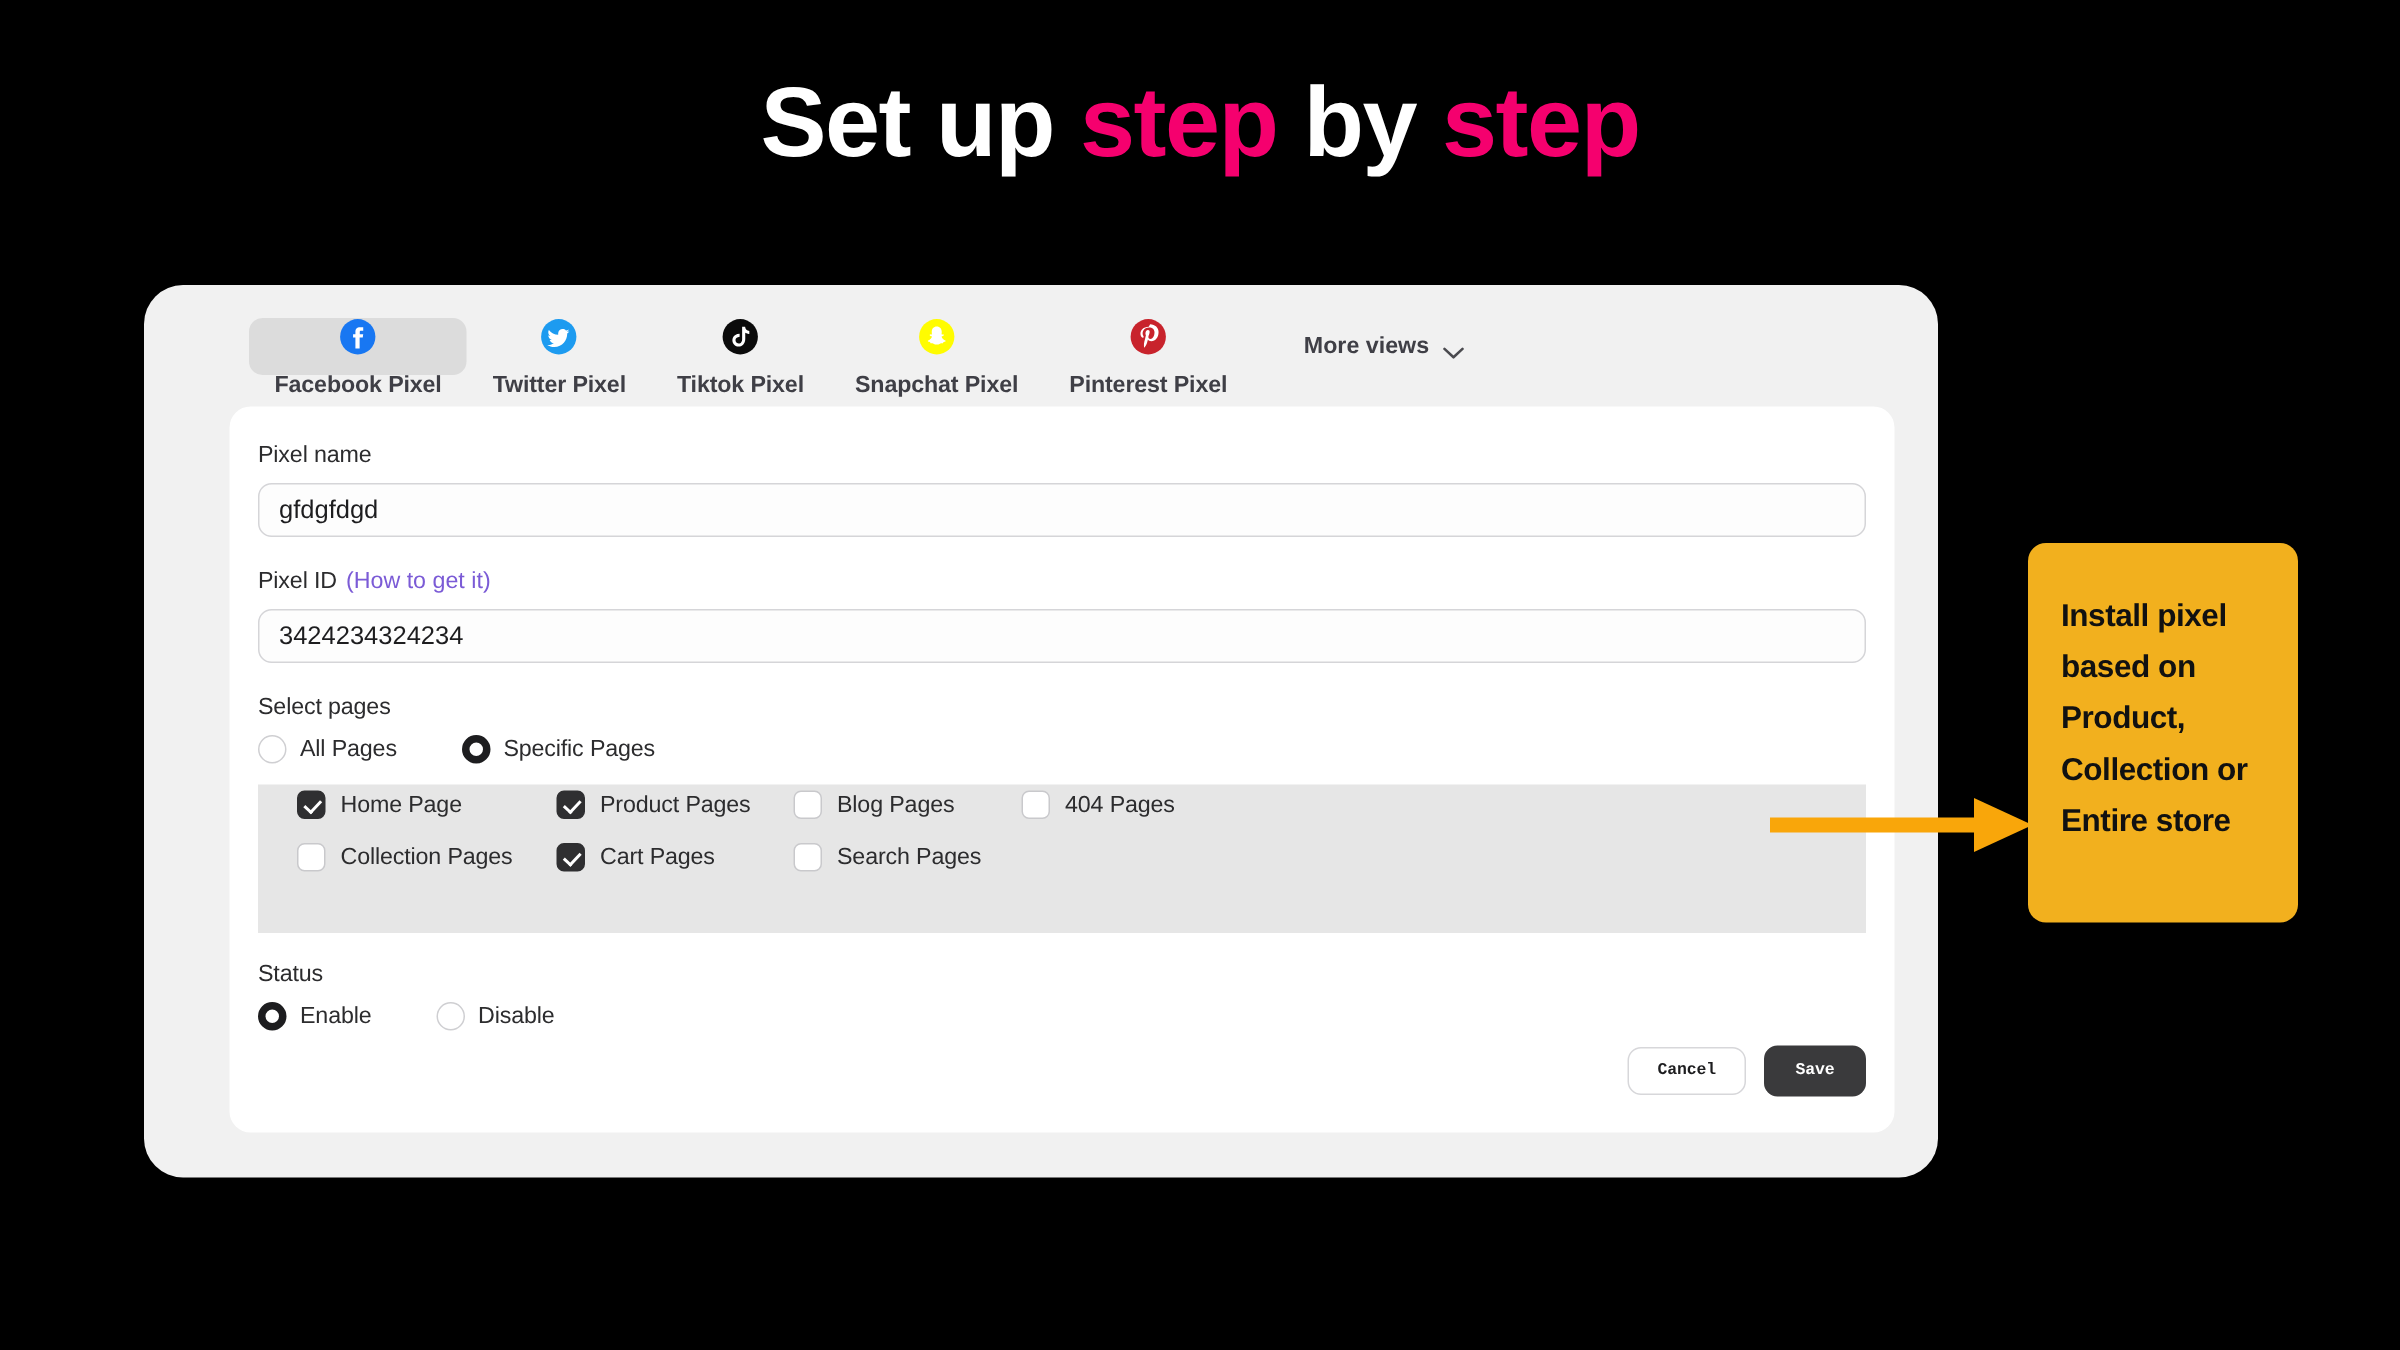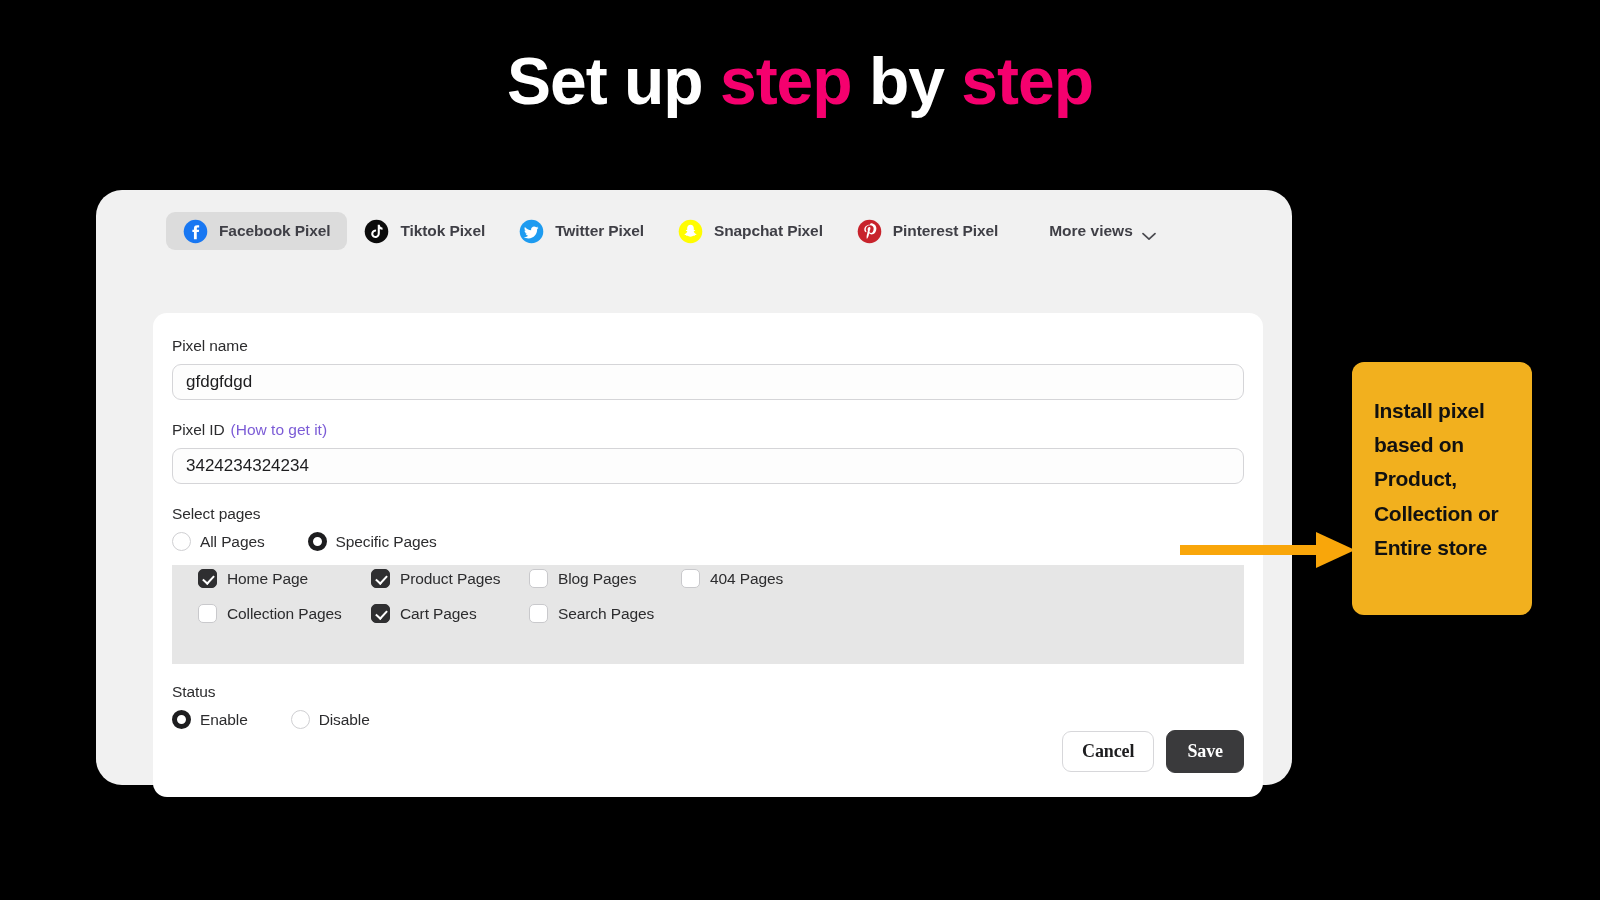--- a/index.html
+++ b/index.html
@@ -58,20 +58,21 @@
   }
   .tab {
     display: flex;
     align-items: center;
     gap: 11px;
     height: 38px;
     padding: 0 17px;
     border-radius: 9px;
     cursor: pointer;
     white-space: nowrap;
+    flex-direction: column;
   }
   .tab.active { background: #DCDCDC; }
   .tab-label {
     font-size: 15.5px;
     font-weight: bold;
     color: #3f3f46;
     letter-spacing: -0.1px;
   }
   .tab .ico { width: 25px; height: 25px; flex: 0 0 25px; display: block; }
   .more-views {
@@ -96,21 +97,20 @@
   .panel {
     position: absolute;
     left: 57px;
     top: 81px;
     width: 1110px;
     height: 484px;
     background: #ffffff;
     border-radius: 14px;
     box-sizing: border-box;
     padding: 24px 19px 0 19px;
-    margin-top: 42px;
   }
 
   .field-label {
     font-size: 15.5px;
     color: #2c2c2e;
     margin-bottom: 9px;
     letter-spacing: -0.1px;
   }
   .field-label-row {
     display: flex;
@@ -224,22 +224,22 @@
   
   .btn-row {
     position: absolute;
     right: 19px;
     bottom: 24px;
     display: flex;
     align-items: center;
     gap: 12px;
   }
   .btn {
-    font-family: Liberation Serif, serif;
-    font-size: 18px;
+    font-family: Liberation Mono, monospace;
+    font-size: 11px;
     font-weight: bold;
     border-radius: 9px;
     cursor: pointer;
     letter-spacing: -0.1px;
     box-sizing: border-box;
   }
   .btn-cancel {
     background: #ffffff;
     border: 1px solid #d7d7da;
     color: #1d1d1f;
@@ -298,35 +298,35 @@
             <circle cx="12" cy="12" r="11.3" fill="#1877F2"></circle>
             <path d="M15.2 12.5h-2v7h-2.7v-7H9V10.4h1.5V9c0-1.9.8-3.1 3.1-3.1h1.9v2.2h-1.2c-.9 0-1 .3-1 .9v1.4h2.2l-.3 2.1z" fill="#fff"></path>
           </svg>
       </span>
       <span class="tab-label">Facebook Pixel</span>
     </div>
 
     <div class="tab">
       <span class="ico">
         <svg viewBox="0 0 24 24" width="25" height="25">
-            <circle cx="12" cy="12" r="11.3" fill="#0b0b0b"></circle>
-            <path d="M15.1 5.6c.2 1.6 1.1 2.6 2.7 2.7v1.9c-.9.1-1.7-.2-2.6-.7v3.9c0 5-5.4 6.5-7.6 3-1.4-2.3-.5-6.2 4-6.4v2c-.3.1-.7.1-1.1.3-1.1.4-1.7 1.1-1.5 2.3.3 2.3 4.5 3 4.2-1.6V5.6h1.9z" fill="#fff"></path>
-          </svg>
-      </span>
-      <span class="tab-label">Tiktok Pixel</span>
+            <circle cx="12" cy="12" r="11.3" fill="#1D9BF0"></circle>
+            <path d="M18.8 8.4c-.5.2-1 .4-1.6.5.6-.3 1-.9 1.2-1.6-.5.3-1.1.6-1.8.7-.5-.6-1.3-.9-2.1-.9-1.6 0-2.9 1.3-2.9 2.9 0 .2 0 .5.1.7-2.4-.1-4.6-1.3-6-3.1-.3.4-.4.9-.4 1.5 0 1 .5 1.9 1.3 2.4-.5 0-.9-.1-1.3-.4 0 1.4 1 2.6 2.3 2.9-.2.1-.5.1-.8.1-.2 0-.4 0-.6-.1.4 1.2 1.4 2 2.7 2-1 .8-2.2 1.3-3.6 1.3h-.7c1.3.8 2.8 1.3 4.5 1.3 5.4 0 8.3-4.5 8.3-8.3v-.4c.6-.4 1.1-.9 1.4-1.5z" fill="#fff"></path>
+          </svg>
+      </span>
+      <span class="tab-label">Twitter Pixel</span>
     </div>
 
     <div class="tab">
       <span class="ico">
         <svg viewBox="0 0 24 24" width="25" height="25">
-            <circle cx="12" cy="12" r="11.3" fill="#1D9BF0"></circle>
-            <path d="M18.8 8.4c-.5.2-1 .4-1.6.5.6-.3 1-.9 1.2-1.6-.5.3-1.1.6-1.8.7-.5-.6-1.3-.9-2.1-.9-1.6 0-2.9 1.3-2.9 2.9 0 .2 0 .5.1.7-2.4-.1-4.6-1.3-6-3.1-.3.4-.4.9-.4 1.5 0 1 .5 1.9 1.3 2.4-.5 0-.9-.1-1.3-.4 0 1.4 1 2.6 2.3 2.9-.2.1-.5.1-.8.1-.2 0-.4 0-.6-.1.4 1.2 1.4 2 2.7 2-1 .8-2.2 1.3-3.6 1.3h-.7c1.3.8 2.8 1.3 4.5 1.3 5.4 0 8.3-4.5 8.3-8.3v-.4c.6-.4 1.1-.9 1.4-1.5z" fill="#fff"></path>
-          </svg>
-      </span>
-      <span class="tab-label">Twitter Pixel</span>
+            <circle cx="12" cy="12" r="11.3" fill="#0b0b0b"></circle>
+            <path d="M15.1 5.6c.2 1.6 1.1 2.6 2.7 2.7v1.9c-.9.1-1.7-.2-2.6-.7v3.9c0 5-5.4 6.5-7.6 3-1.4-2.3-.5-6.2 4-6.4v2c-.3.1-.7.1-1.1.3-1.1.4-1.7 1.1-1.5 2.3.3 2.3 4.5 3 4.2-1.6V5.6h1.9z" fill="#fff"></path>
+          </svg>
+      </span>
+      <span class="tab-label">Tiktok Pixel</span>
     </div>
 
     <div class="tab">
       <span class="ico">
         <svg viewBox="0 0 24 24" width="25" height="25">
             <circle cx="12" cy="12" r="11.3" fill="#FFFC00"></circle>
             <path d="M12 5.4c2 0 3.2 1.5 3.2 3.4 0 .6-.1 1.3-.1 1.6.2.1.5.2.8.1.3-.1.6.1.6.4 0 .4-.5.6-.9.7-.3.1-.6.1-.5.4.2.9 1.5 2.2 2.4 2.4.3.1.3.4 0 .6-.4.2-1 .3-1.2.4-.1.2-.1.6-.3.7-.2.1-.7 0-1.2 0-.6 0-1.2.9-2.8.9s-2.2-.9-2.8-.9c-.5 0-1 .1-1.2 0-.2-.1-.2-.5-.3-.7-.2-.1-.8-.2-1.2-.4-.3-.2-.3-.5 0-.6.9-.2 2.2-1.5 2.4-2.4.1-.3-.2-.3-.5-.4-.4-.1-.9-.3-.9-.7 0-.3.3-.5.6-.4.3.1.6 0 .8-.1 0-.3-.1-1-.1-1.6 0-1.9 1.2-3.4 3.2-3.4z" fill="#fff"></path>
           </svg>
       </span>
       <span class="tab-label">Snapchat Pixel</span>

